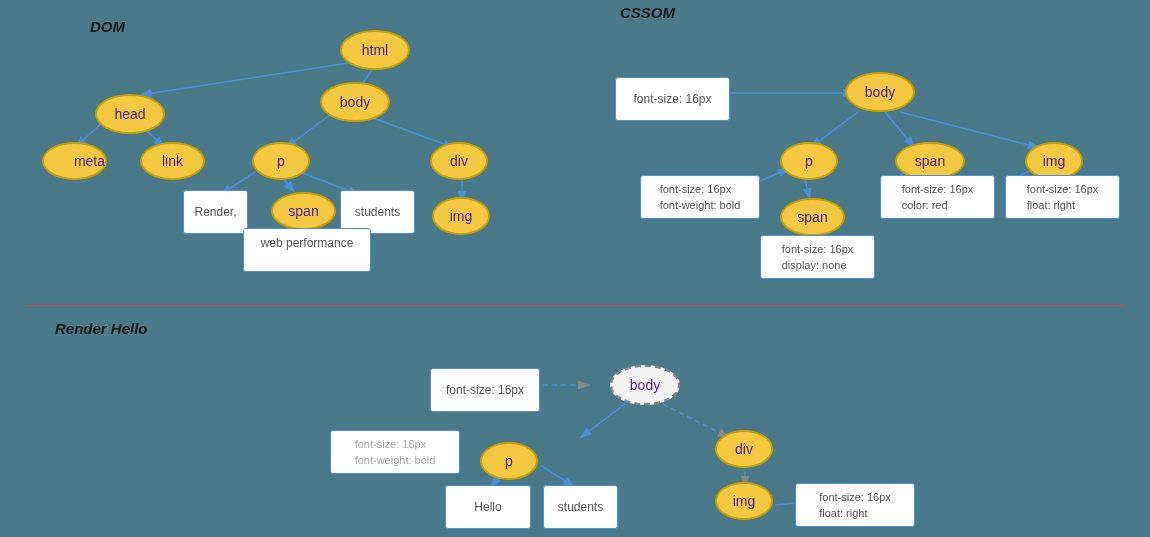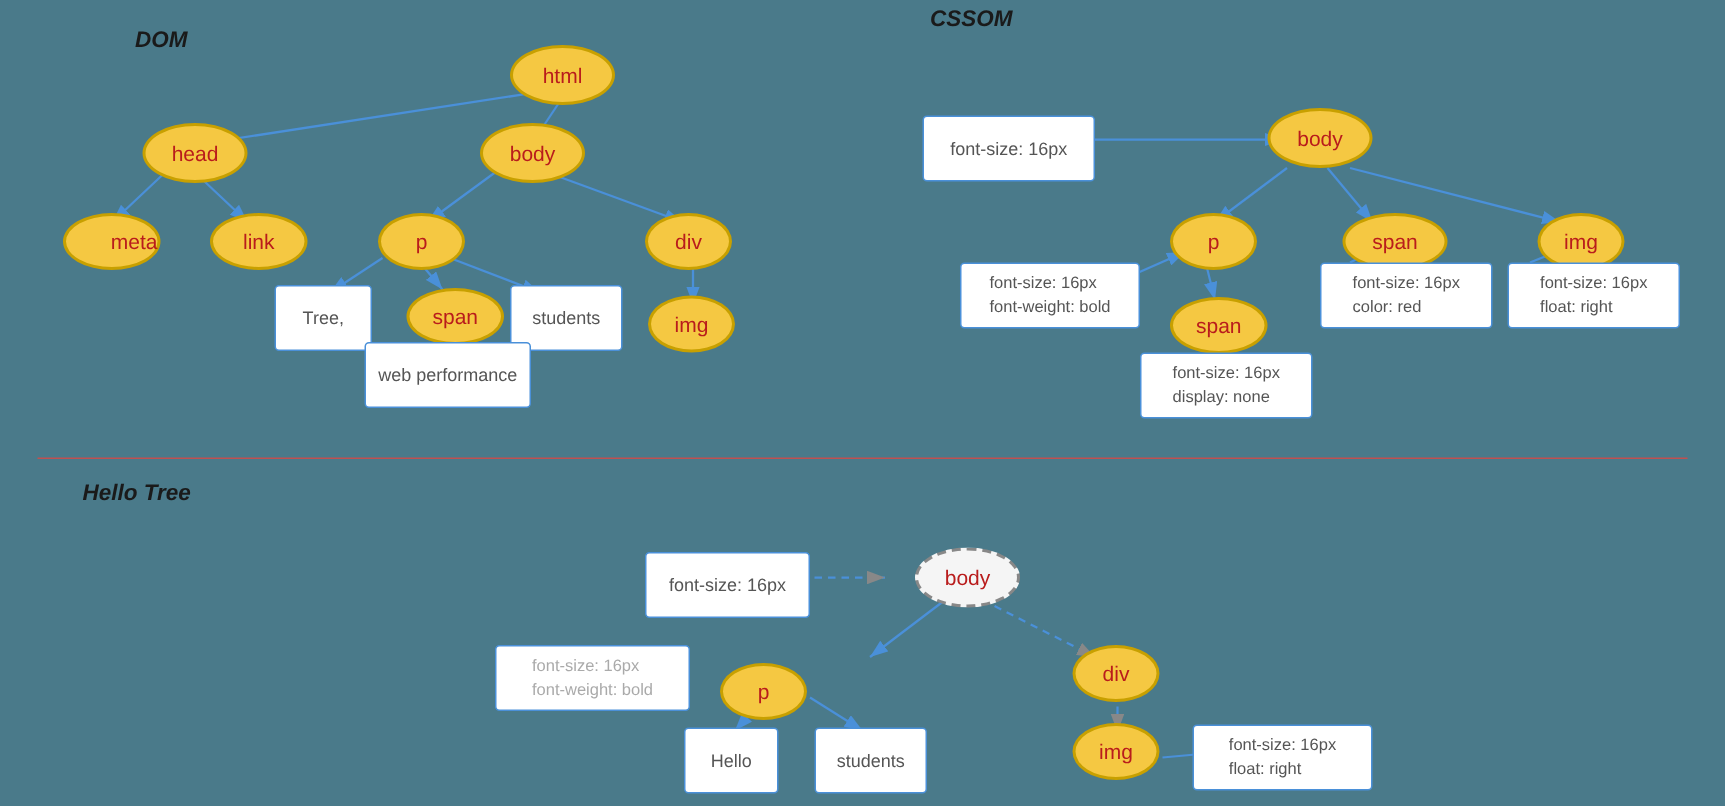--- a/index.html
+++ b/index.html
@@ -22,21 +22,21 @@
     
     .node-oval {
       background: #f5c842;
       border: 2px solid #c8a000;
       border-radius: 50%;
       display: flex;
       align-items: center;
       justify-content: center;
       font-size: 14px;
       font-weight: normal;
-      color: #b91c1c;
+      color: #4c1d95;
       position: absolute;
       cursor: default;
     }
 
     .node-oval.dashed {
       background: #f5f5f5;
       border: 2px dashed #888;
     }
 
     .node-rect {
@@ -154,28 +154,28 @@
   <line x1="775" y1="505" x2="830" y2="500" stroke="#4a90d9" marker-end="url(#arrowhead)"></line>
 </svg>
 
 <div style="position:absolute; left:90px; top:18px;">
   <span class="section-title">DOM</span>
 </div>
 <div style="position:absolute; left:620px; top:4px;">
   <span class="section-title">CSSOM</span>
 </div>
 <div style="position:absolute; left:55px; top:320px;">
-  <span class="section-title">Hello Tree</span>
+  <span class="section-title">Render Hello</span>
 </div>
 
 <div class="node-oval" style="width:70px;height:40px;left:340px;top:30px;">
   <span>html</span>
 </div>
 
-<div class="node-oval" style="width:70px;height:40px;left:95px;top:82px;">
+<div class="node-oval" style="width:70px;height:40px;left:95px;top:94px;">
   <span>head</span>
 </div>
 
 <div class="node-oval" style="width:70px;height:40px;left:320px;top:82px;">
   <span>body</span>
 </div>
 
 <div class="node-oval" style="width:65px;height:38px;left:42px;top:142px;justify-content:flex-end;">
   <span>meta</span>
 </div>
@@ -186,32 +186,32 @@
 
 <div class="node-oval" style="width:58px;height:38px;left:252px;top:142px;">
   <span>p</span>
 </div>
 
 <div class="node-oval" style="width:58px;height:38px;left:430px;top:142px;">
   <span>div</span>
 </div>
 
 <div class="node-rect" style="width:65px;height:32px;left:183px;top:190px;">
-  <span>Tree,</span>
+  <span>Render,</span>
 </div>
 
 <div class="node-oval" style="width:65px;height:38px;left:271px;top:192px;">
   <span>span</span>
 </div>
 
 <div class="node-rect" style="width:75px;height:32px;left:340px;top:190px;">
   <span>students</span>
 </div>
 
-<div class="node-rect" style="width:111px;height:38px;left:243px;top:228px;">
+<div class="node-rect" style="width:128px;height:38px;left:243px;top:228px;align-items:flex-end;">
   <span>web performance</span>
 </div>
 
 <div class="node-oval" style="width:58px;height:38px;left:432px;top:197px;">
   <span>img</span>
 </div>
 
 <div class="node-rect" style="width:115px;height:32px;left:615px;top:77px;">
   <span>font-size: 16px</span>
 </div>
@@ -272,21 +272,21 @@
 </div>
 
 <div class="node-oval" style="width:58px;height:38px;left:480px;top:442px;">
   <span>p</span>
 </div>
 
 <div class="node-oval" style="width:58px;height:38px;left:715px;top:430px;">
   <span>div</span>
 </div>
 
-<div class="node-rect" style="width:63px;height:32px;left:445px;top:485px;margin-left:11px;">
+<div class="node-rect" style="width:86px;height:32px;left:445px;top:485px;">
   <span>Hello</span>
 </div>
 
 <div class="node-rect" style="width:75px;height:32px;left:543px;top:485px;">
   <span>students</span>
 </div>
 
 <div class="node-oval" style="width:58px;height:38px;left:715px;top:482px;">
   <span>img</span>
 </div>

